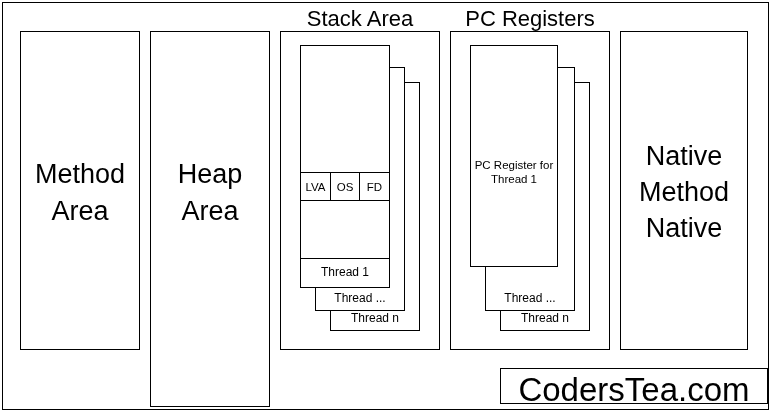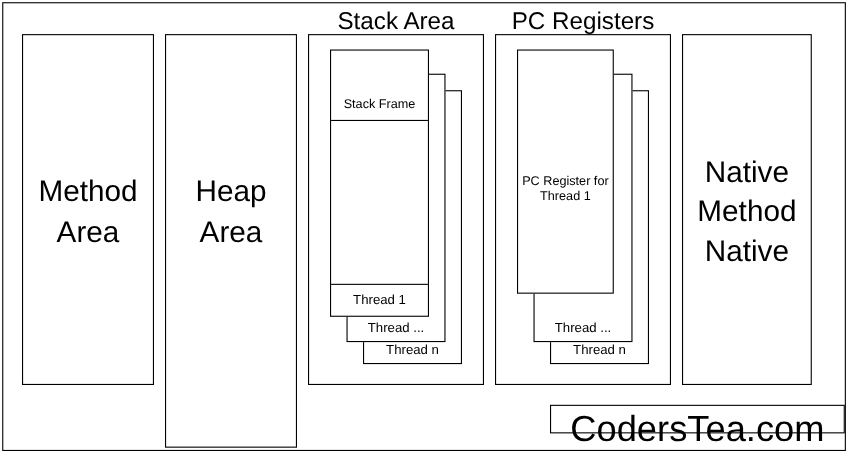--- a/index.html
+++ b/index.html
@@ -98,26 +98,36 @@
   <div class="box" style="left:330px; top:82px; width:90px; height:249px;">
     <div class="mid-label" style="bottom:4px;">Thread n</div>
   </div>
 
   <div class="box" style="left:315px; top:67px; width:90px; height:244px;">
     <div class="mid-label" style="bottom:4px;">Thread ...</div>
   </div>
 
   <div class="box" style="left:300px; top:45px; width:90px; height:243px;">
 
-    <div style="position:absolute; left:0; top:0; width:100%; height:64px; border-bottom:1.6px solid #000;">
-      <div class="small-label" style="top:42px;">Stack Frame</div>
-    </div>
 
     <div style="position:absolute; left:0; top:64px; width:100%; height:62px;"></div>
 
+    <div style="position:absolute; left:0; top:126px; width:100%; height:29px;
+                border-top:1.6px solid #000; border-bottom:1.6px solid #000;
+                display:flex;">
+      <div style="flex:0 0 30px; border-right:1.6px solid #000; position:relative;">
+        <div class="small-label" style="top:7px;">LVA</div>
+      </div>
+      <div style="flex:0 0 29px; border-right:1.6px solid #000; position:relative;">
+        <div class="small-label" style="top:7px;">OS</div>
+      </div>
+      <div style="flex:1 1 auto; position:relative;">
+        <div class="small-label" style="top:7px;">FD</div>
+      </div>
+    </div>
 
     <div style="position:absolute; left:0; top:155px; width:100%; height:57px;"></div>
 
     <div style="position:absolute; left:0; top:212px; width:100%; height:28px;
                 border-top:1.6px solid #000;">
       <div class="mid-label" style="top:6px;">Thread 1</div>
     </div>
   </div>
 
   <div class="title" style="left:450px; top:9px; width:160px;">PC Registers</div>
@@ -130,23 +140,23 @@
 
   <div class="box" style="left:485px; top:67px; width:90px; height:244px;">
     <div class="mid-label" style="bottom:4px;">Thread ...</div>
   </div>
 
   <div class="box" style="left:470px; top:45px; width:88px; height:222px;">
     <div class="small-label" style="top:112px;">PC Register for</div>
     <div class="small-label" style="top:126px;">Thread 1</div>
   </div>
 
-  <div class="box" style="left:620px; top:31px; width:118px; height:319px;">
+  <div class="box" style="left:620px; top:31px; width:128px; height:319px;">
     <div class="region-label" style="top:106px;">Native</div>
     <div class="region-label" style="top:142px;">Method</div>
     <div class="region-label" style="top:178px;">Native</div>
   </div>
 
-  <div class="box" style="left:500px; top:368px; width:268px; height:26px;">
+  <div class="box" style="left:500px; top:368px; width:268px; height:36px;">
     <div class="logo-text" style="top:-1px;">CodersTea.com</div>
   </div>
 
 </div>
 
 </body></html>

